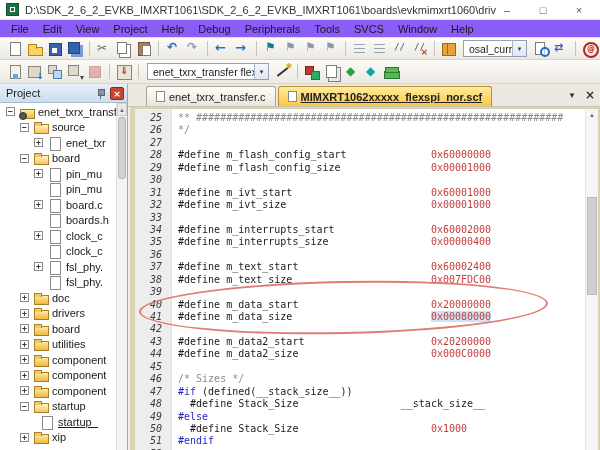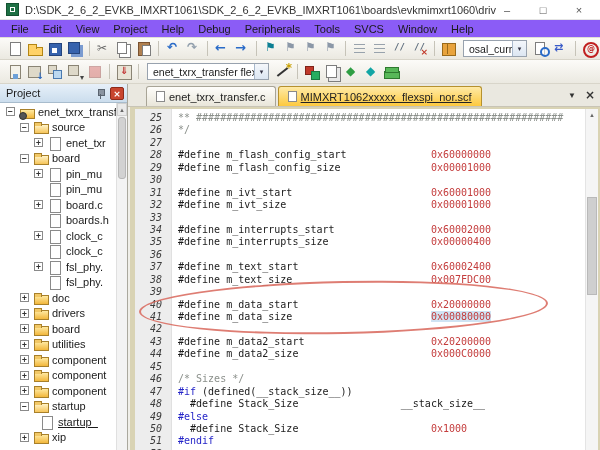--- a/index.html
+++ b/index.html
@@ -101,21 +101,21 @@
   .ti-project::after { left:0; top:7px; width:6px; height:6px; background:#555; border:1px solid #333; border-radius:50%; }
   .ti-file::before { left:3px; top:1px; width:9px; height:12px; background:#fff; border:1px solid #8a8a8a; }
   .pp-scroll { position:absolute; top:19px; right:0; bottom:0; width:11px; background:#f3f3f3; border-left:1px solid #e0e0e0; }
   .pp-up { height:13px; text-align:center; font-size:6px; line-height:13px; color:#666; background:#eaeaea; border:1px solid #cfcfcf; }
   .pp-thumb { position:absolute; top:14px; left:1px; right:1px; height:62px; background:#d2d2d2; border:1px solid #b6b6b6; border-radius:3px; }
 
   
   .editor-wrap { position:absolute; left:128px; top:0; right:0; bottom:0; }
   .tabbar { height:23px; background:#eae8e0; display:flex; align-items:flex-end; padding-left:18px; position:relative; border-bottom:1px solid #c8c4b6; }
   .tab { height:20px; display:flex; align-items:center; gap:4px; padding:0 9px; font-size:11px; color:#222; background:linear-gradient(#fefdfa,#e9e6da); border:1px solid #a8a496; border-bottom:none; border-radius:3px 3px 0 0; margin-right:2px; white-space:nowrap; }
-  .tab.active { background:linear-gradient(#ffeaa6,#fdc93e); border-color:#b5912f; font-weight:normal; text-decoration:underline; }
+  .tab.active { background:linear-gradient(#ffeaa6,#fdc93e); border-color:#b5912f; font-weight:bold; text-decoration:underline; }
   .tab-doc { width:9px; height:11px; background:#fff; border:1px solid #8a8a8a; flex:none; }
   .tab-ctrls { position:absolute; right:5px; top:5px; display:flex; gap:9px; align-items:center; }
   .tc-menu { font-size:8px; color:#333; }
   .tc-close { font:bold 12px/12px "DejaVu Sans",sans-serif; color:#333; }
 
   .editor { position:absolute; left:2px; top:23px; right:0; bottom:0; background:#fff; border:2px solid #d9d3b4; border-left:5px solid #d9d3b4; border-bottom:none; }
   .gutter { position:absolute; left:0; top:0; bottom:0; width:37px; background:#ededed; border-right:1px solid #e0e0e0; padding:3px 9px 0 0; text-align:right; font:10px/12.45px "DejaVu Sans Mono",monospace; color:#3d3d3d; }
   .gn { height:12.45px;font-style:italic; }
   .code { position:absolute; left:38px; top:0; right:13px; bottom:0; padding:3px 0 0 5px; font:10px/12.45px "DejaVu Sans Mono",monospace; color:#1b1b1b; white-space:pre; overflow:hidden; }
   .cl { height:12.45px; }

